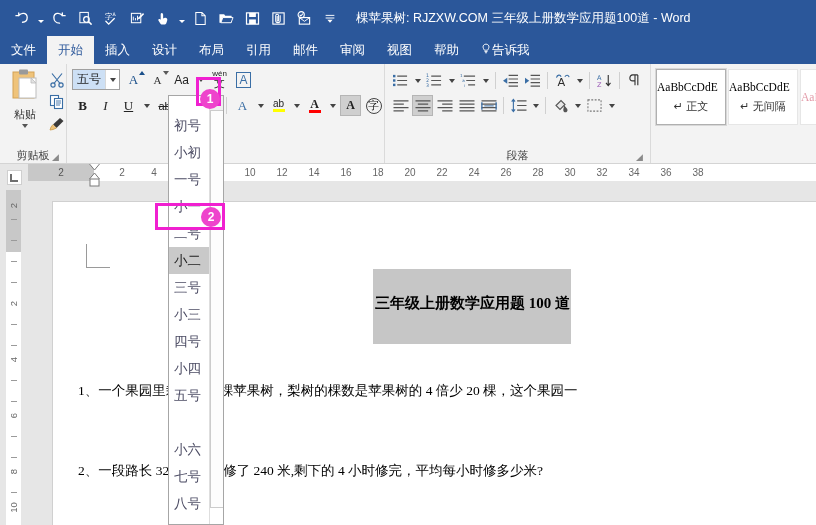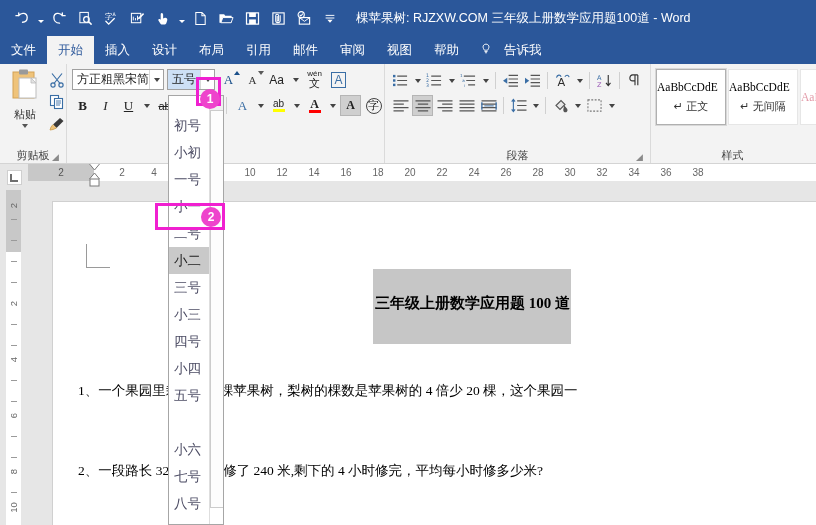--- a/index.html
+++ b/index.html
@@ -40,21 +40,21 @@
   .tabbar {
     position: absolute; left: 0; top: 36px; width: 816px; height: 28px;
     background: #2b579a; display: flex; align-items: stretch;
   }
   .tab {
     color: #ffffff; font-size: 12.5px; display: flex; align-items: center;
     padding: 0 11px; white-space: nowrap; line-height: 1;
   }
   .tab.active { background: #f3f3f3; color: #2b579a; }
   .tellme {
-    display: flex; align-items: center; gap: 12px; color: #ffffff; font-size: 12.5px;
+    display: flex; align-items: center; gap: 0; color: #ffffff; font-size: 12.5px;
     padding-left: 10px; white-space: nowrap; overflow: hidden;
   }
 
   
   .ribbon {
     position: absolute; left: 0; top: 64px; width: 816px; height: 100px;
     background: #f3f3f3; border-bottom: 1px solid #d4d4d4;
     display: flex; align-items: stretch;
   }
   .grp { position: relative; height: 100%; padding: 2px 5px 0 5px; display: flex; flex-direction: column; }
@@ -412,26 +412,20 @@
       </div>
       <div class="grp-label">
         <span>剪贴板</span>
         <span class="grp-launcher">◢</span>
       </div>
     </div>
 
     <div class="grp font-grp">
       <div class="grp-body" style="flex-direction:column;">
         <div class="font-row1">
-          <div class="combo font-name">
-            <span class="val">方正粗黑宋简</span>
-            <span class="arrow">
-                <i></i>
-              </span>
-          </div>
           <div class="combo font-size-combo">
             <span class="val">五号</span>
             <span class="arrow">
                 <i></i>
               </span>
           </div>
           <div class="ico-btn">
             <span style="font-size:13px;color:#1a4f8a;font-family:'Liberation Serif',serif;">A</span>
             <span style="position:absolute;right:-1px;top:2px;width:0;height:0;border-left:3px solid transparent;border-right:3px solid transparent;border-bottom:4px solid #1a4f8a;"></span>
           </div>
@@ -657,23 +651,20 @@
             <span class="nm">↵ 正文</span>
           </div>
           <div class="style-card">
             <span class="prev">AaBbCcDdE</span>
             <span class="nm">↵ 无间隔</span>
           </div>
           <div class="style-card partial">
             <span class="prev">AaB</span>
           </div>
         </div>
-      </div>
-      <div class="grp-label">
-        <span>样式</span>
       </div>
     </div>
 
   </div>
 
   <div class="ruler-corner">
     <span class="tabstop">
         <b></b>
       </span>
   </div>

